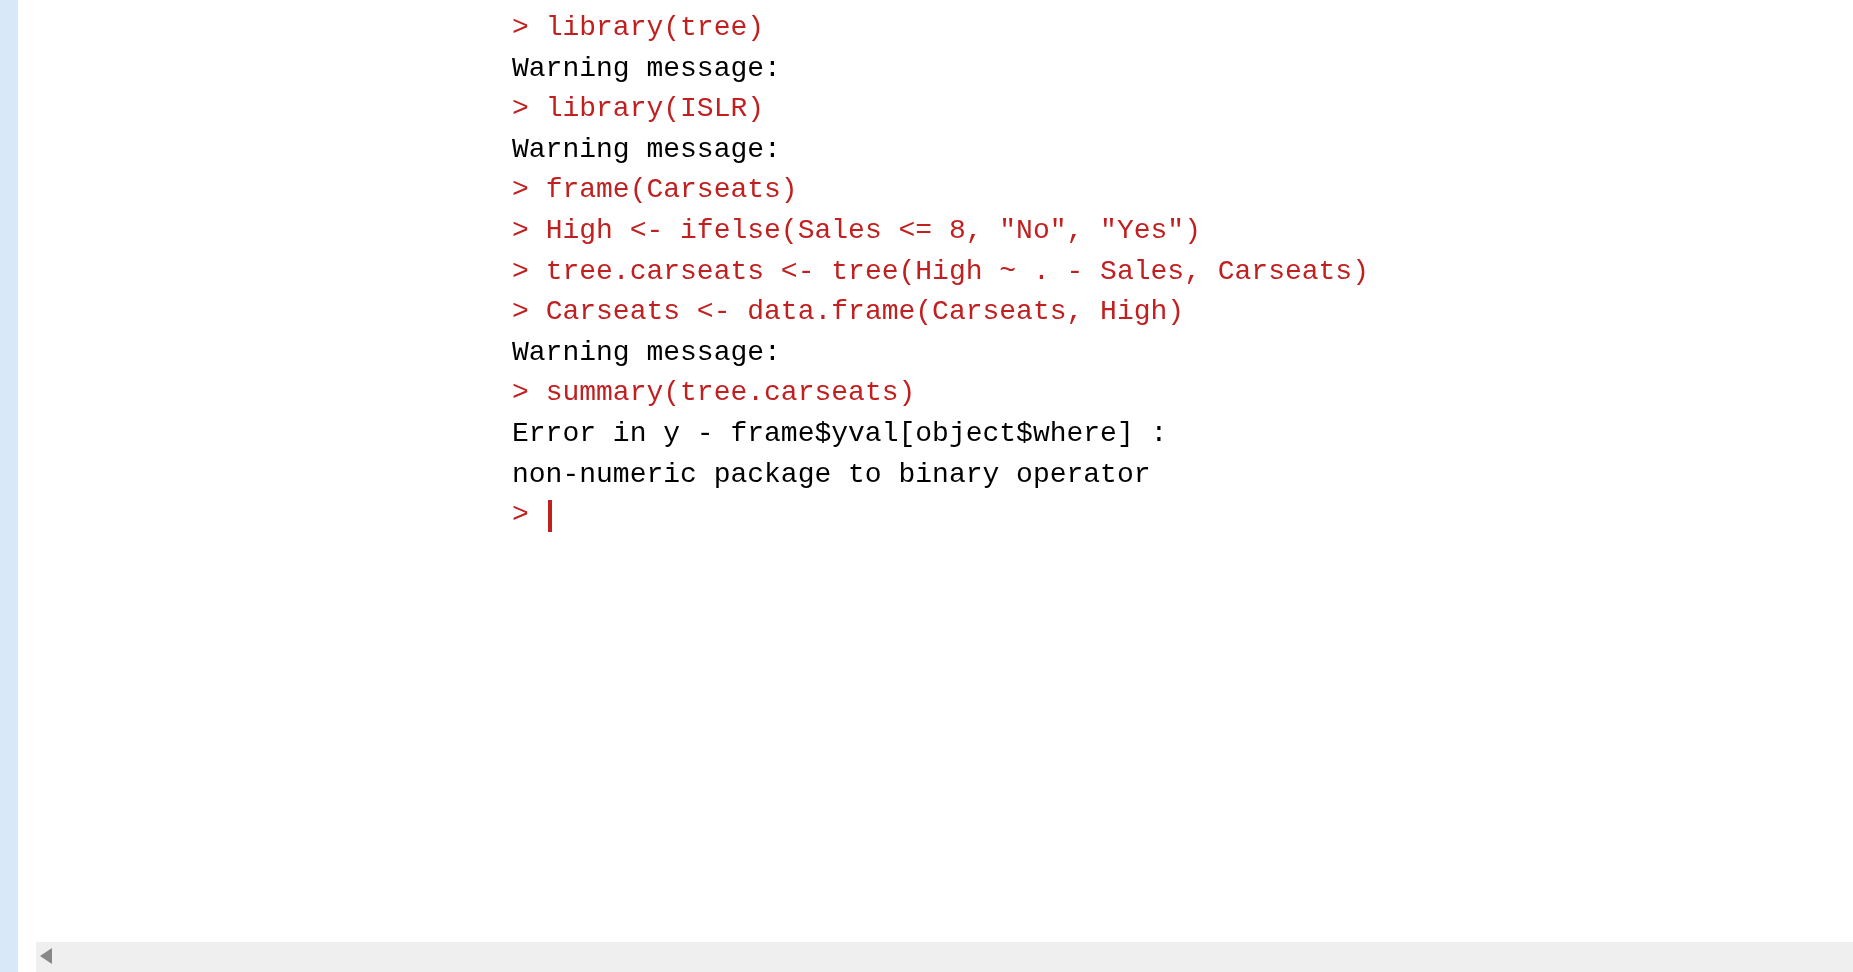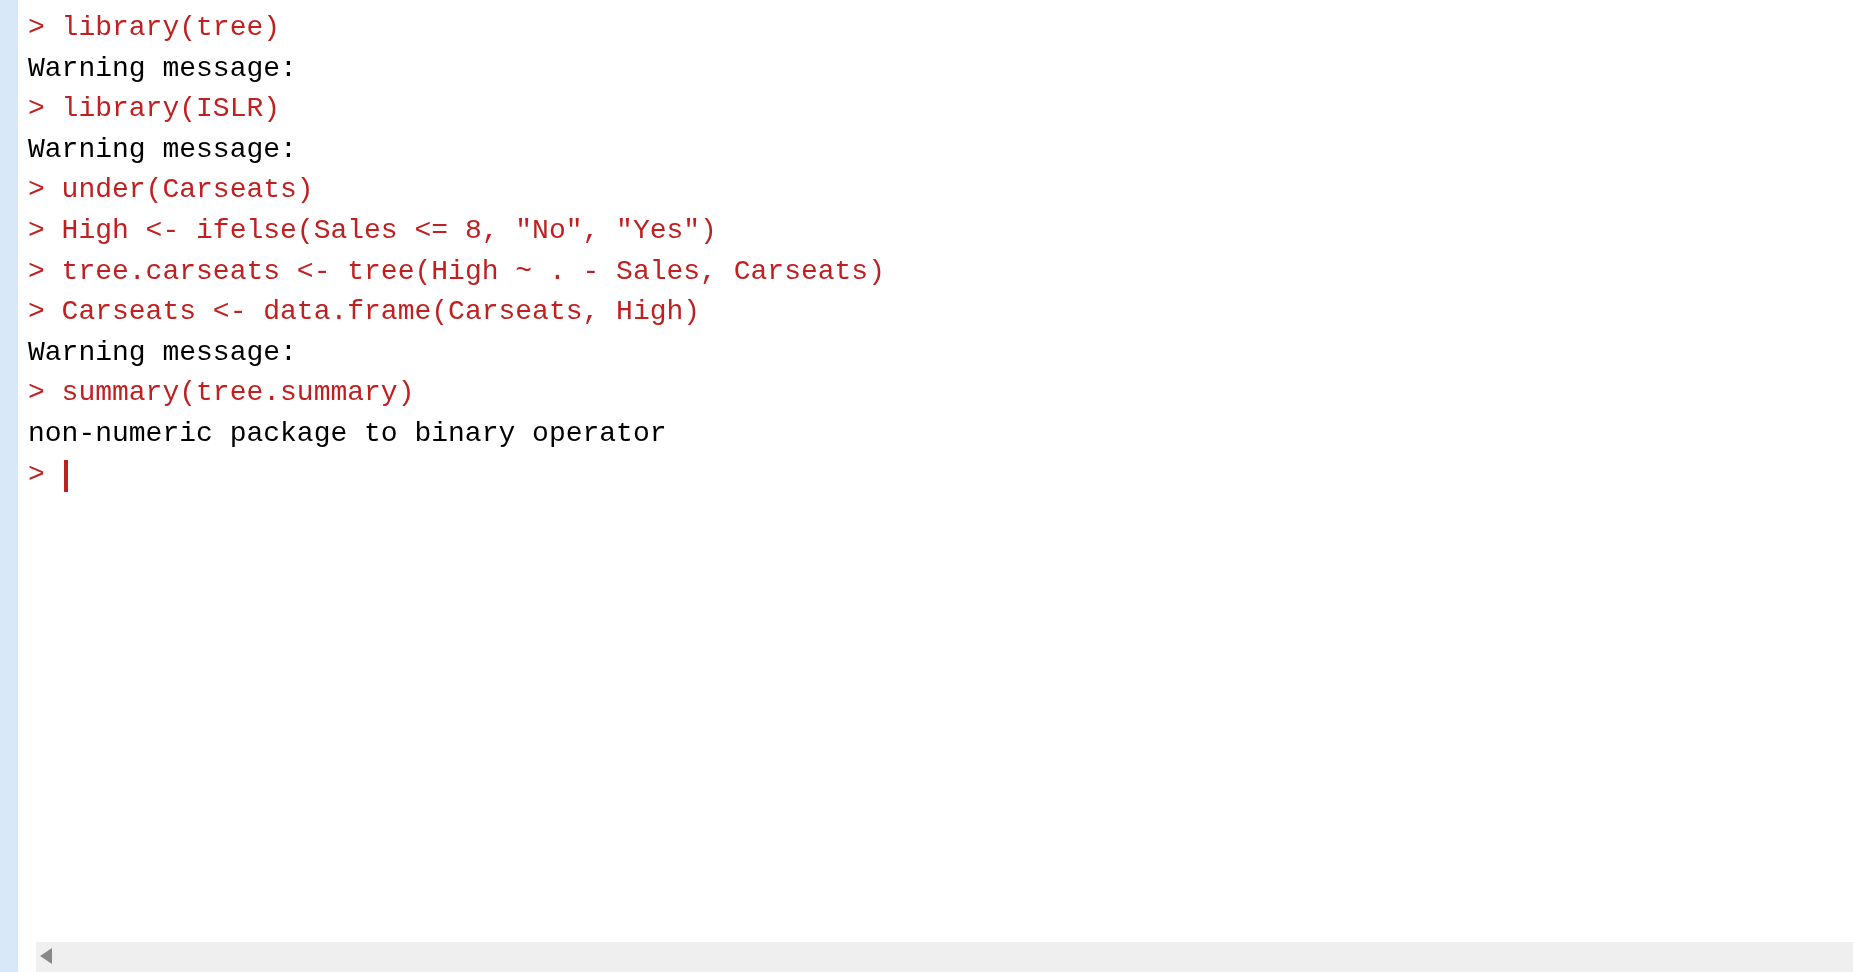--- a/index.html
+++ b/index.html
@@ -76,44 +76,46 @@
       border-top: 8px solid transparent;
       border-bottom: 8px solid transparent;
       border-right: 12px solid #888;
     }
     
     .console-wrapper {
       flex: 1;
       position: relative;
       display: flex;
       flex-direction: column;
+      align-items: center;
     }
     
     .console-content {
       flex: 1;
       overflow: hidden;
     }
   </style>
 </head>
 <body>
 
 <div class="gutter"></div>
 <div class="console-wrapper">
   <div class="console-content">
     <div class="console">
       <span class="line"><span class="prompt">&gt; </span><span class="input-cmd">library(tree)</span></span>
       <span class="line output">Warning message:</span>
       <span class="line"><span class="prompt">&gt; </span><span class="input-cmd">library(ISLR)</span></span>
       <span class="line output">Warning message:</span>
-      <span class="line"><span class="prompt">&gt; </span><span class="input-cmd">under(Carseats)</span></span>
+      <span class="line"><span class="prompt">&gt; </span><span class="input-cmd">frame(Carseats)</span></span>
       <span class="line"><span class="prompt">&gt; </span><span class="input-cmd">High &lt;- ifelse(Sales &lt;= 8, "No", "Yes")</span></span>
       <span class="line"><span class="prompt">&gt; </span><span class="input-cmd">tree.carseats &lt;- tree(High ~ . - Sales, Carseats)</span></span>
       <span class="line"><span class="prompt">&gt; </span><span class="input-cmd">Carseats &lt;- data.frame(Carseats, High)</span></span>
       <span class="line output">Warning message:</span>
-      <span class="line"><span class="prompt">&gt; </span><span class="input-cmd">summary(tree.summary)</span></span>
+      <span class="line"><span class="prompt">&gt; </span><span class="input-cmd">summary(tree.carseats)</span></span>
+      <span class="line output">Error in y - frame$yval[object$where] : </span>
       <span class="line output">  non-numeric package to binary operator</span>
       <span class="line"><span class="prompt">&gt; </span><span class="cursor"></span></span>
     </div>
   </div>
   <div class="scrollbar-area">
     <div class="scroll-thumb-left-arrow"></div>
   </div>
 </div>
 
 </body></html>

